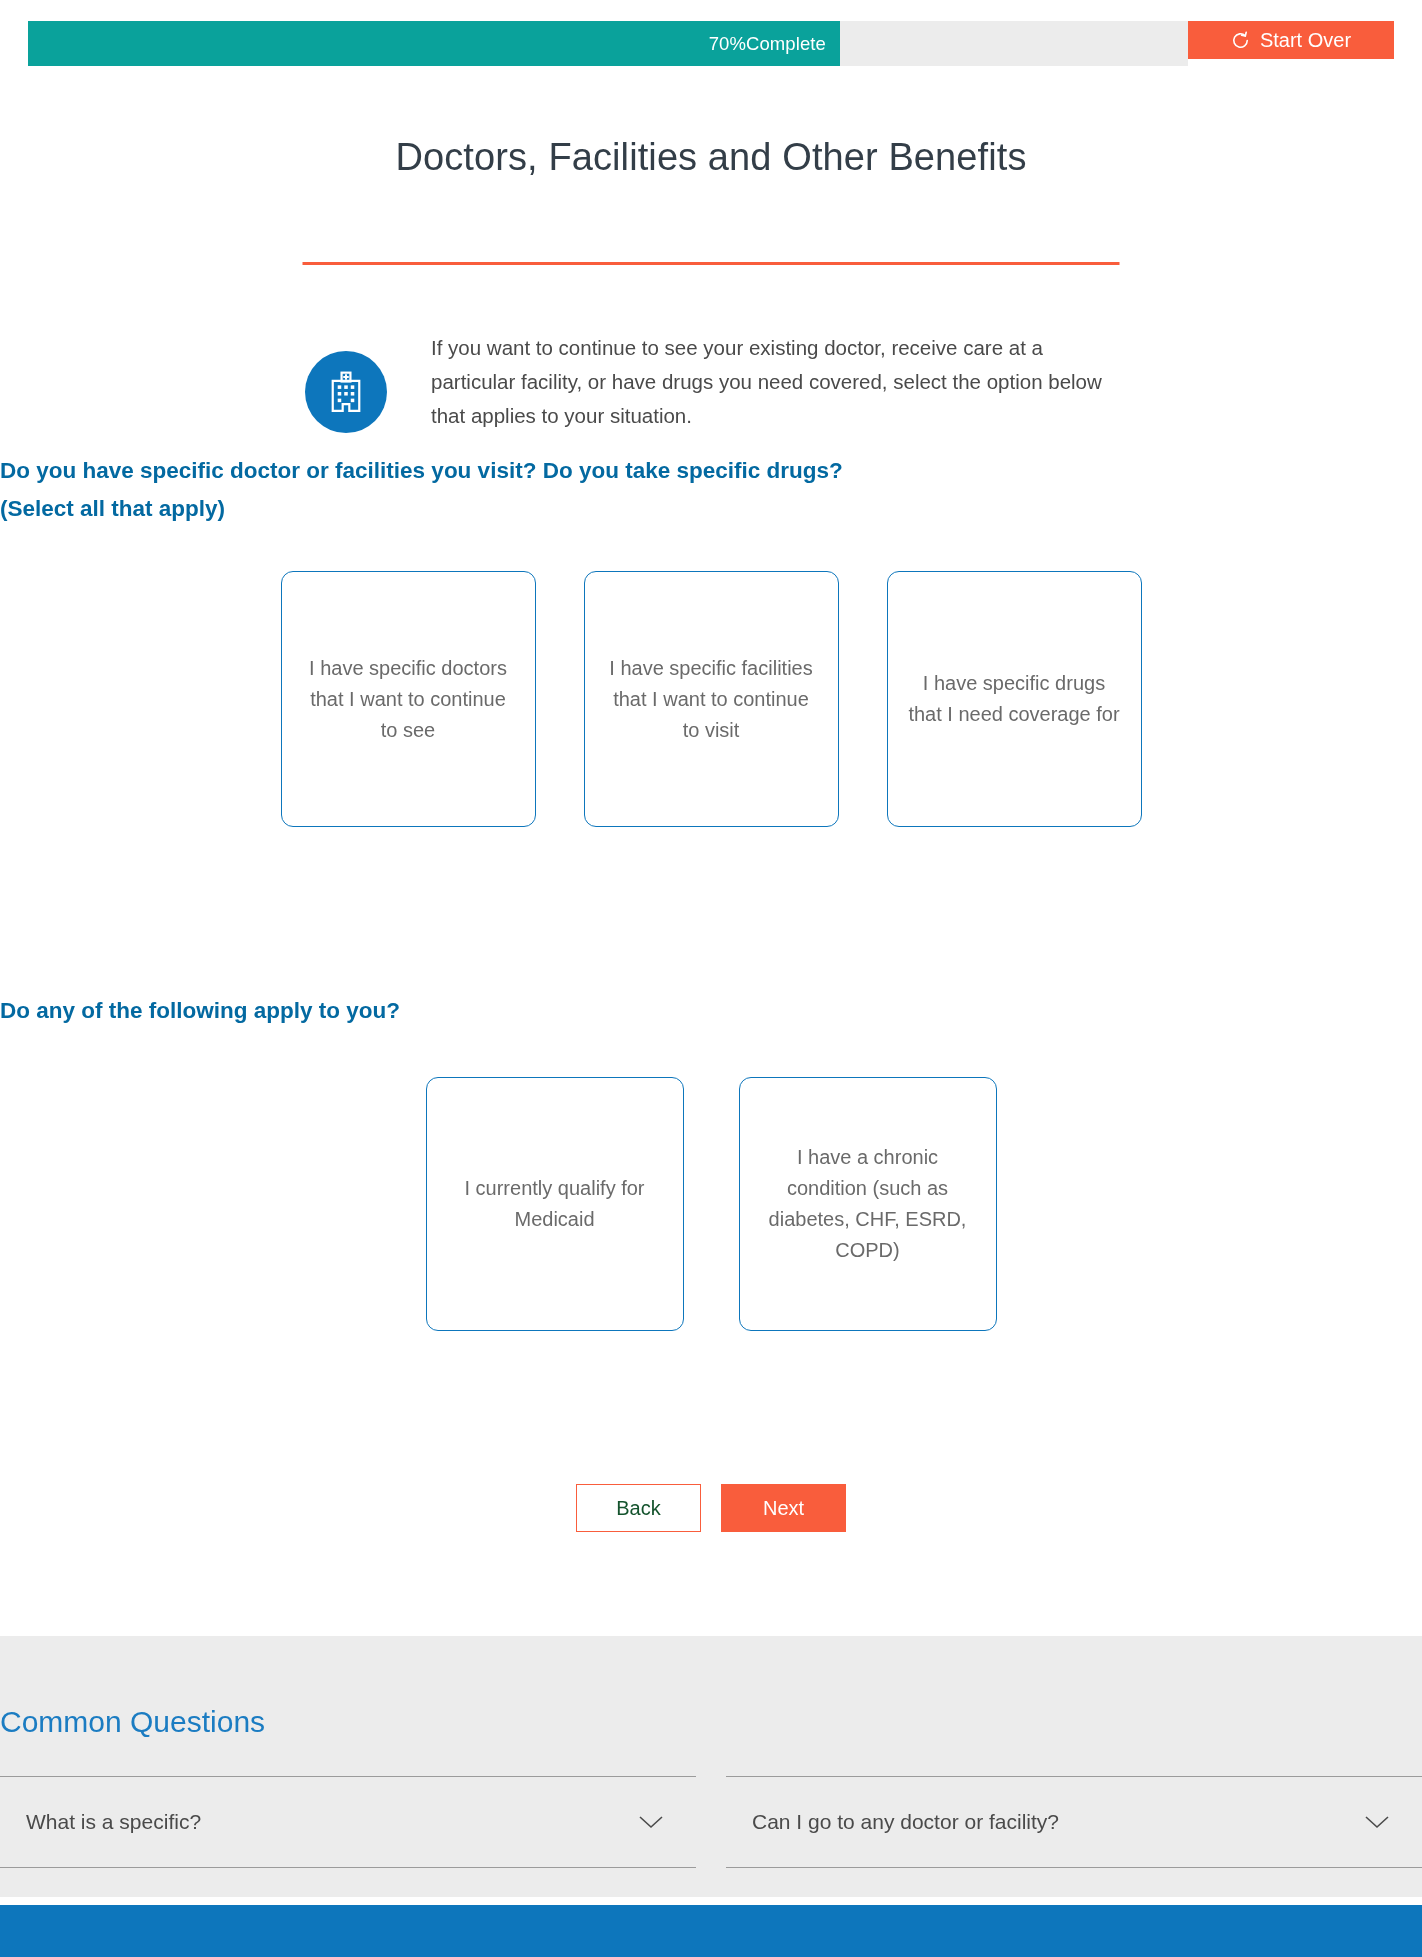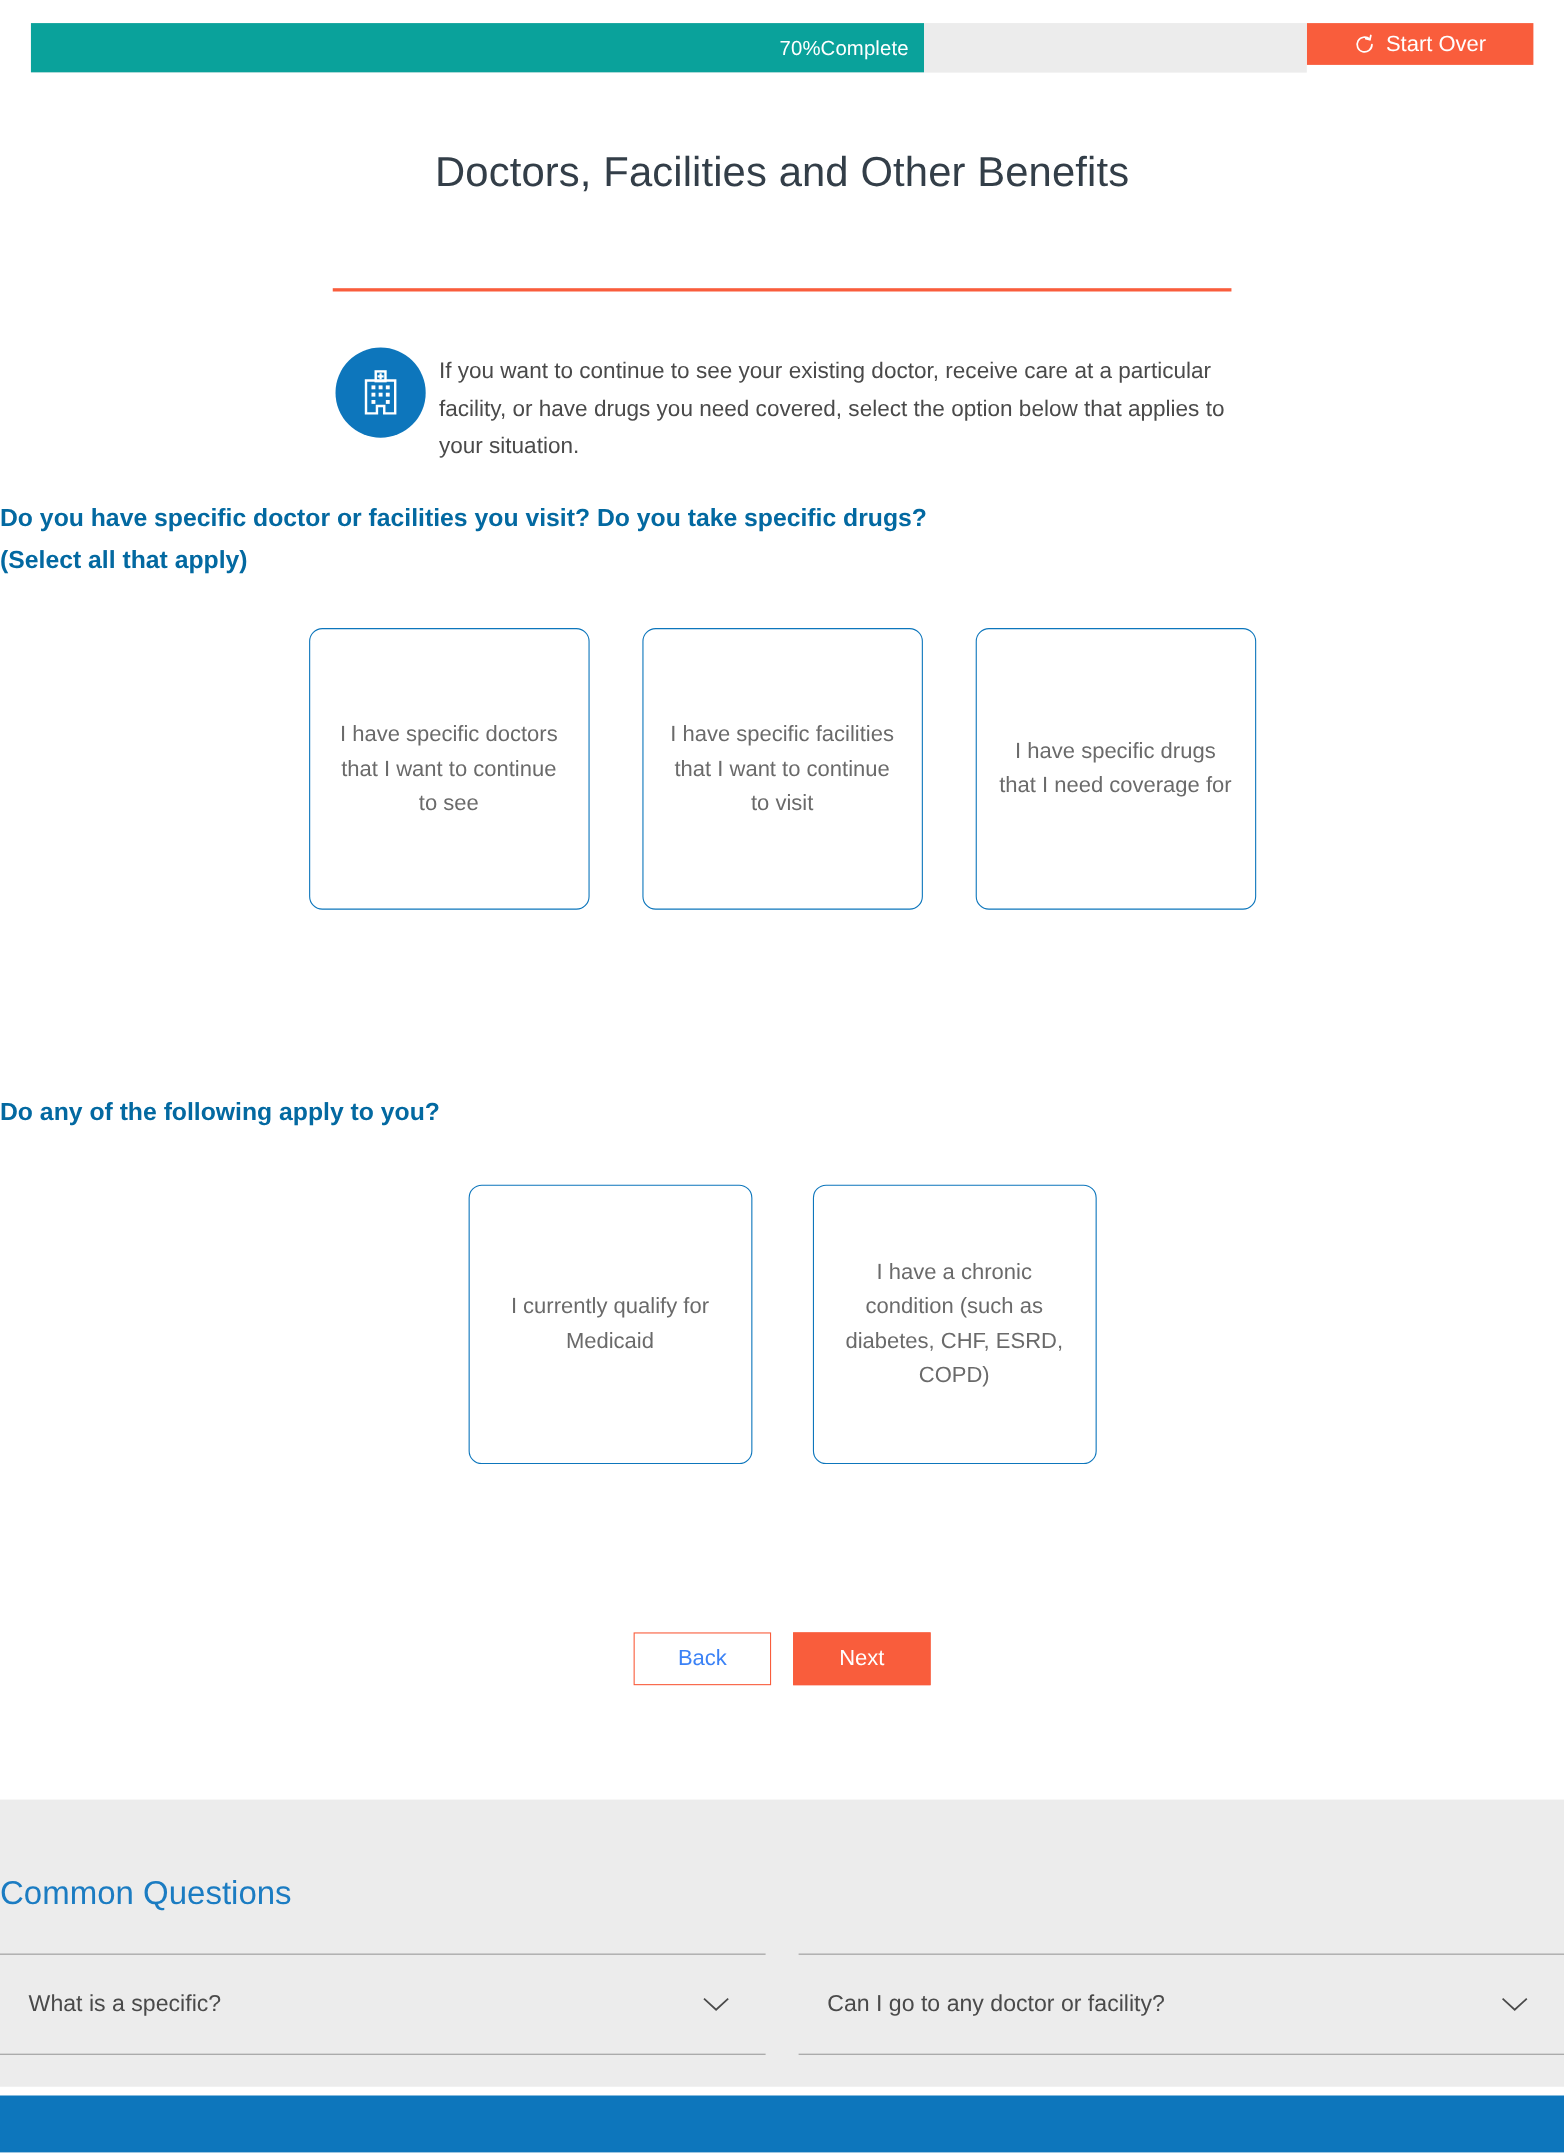--- a/index.html
+++ b/index.html
@@ -86,25 +86,25 @@
     top: 262px;
     width: 817px;
     height: 3px;
     background: #f95d3c;
   }
 
   
   .intro {
     position: absolute;
     left: 305px;
-    top: 316px;
+    top: 326px;
     width: 820px;
     display: flex;
-    align-items: flex-start;
-    gap: 12px;
+    align-items: flex-end;
+    gap: 44px;
   }
   .intro-badge {
     flex: 0 0 auto;
     width: 82px; height: 82px;
     border-radius: 50%;
     background: #0d76bc;
     display: flex;
     align-items: center;
     justify-content: center;
   }
@@ -169,21 +169,21 @@
     font-size: 20px;
     cursor: pointer;
     height: 48px;
     display: flex;
     align-items: center;
     justify-content: center;
   }
   .btn-back {
     width: 125px;
     background: #ffffff;
-    color: #3b82f6;
+    color: #14532d;
     border: 1.4px solid #f95d3c;
   }
   .btn-next {
     width: 125px;
     background: #f95d3c;
     color: #ffffff;
     border: 1.4px solid #f95d3c;
   }
 
   

